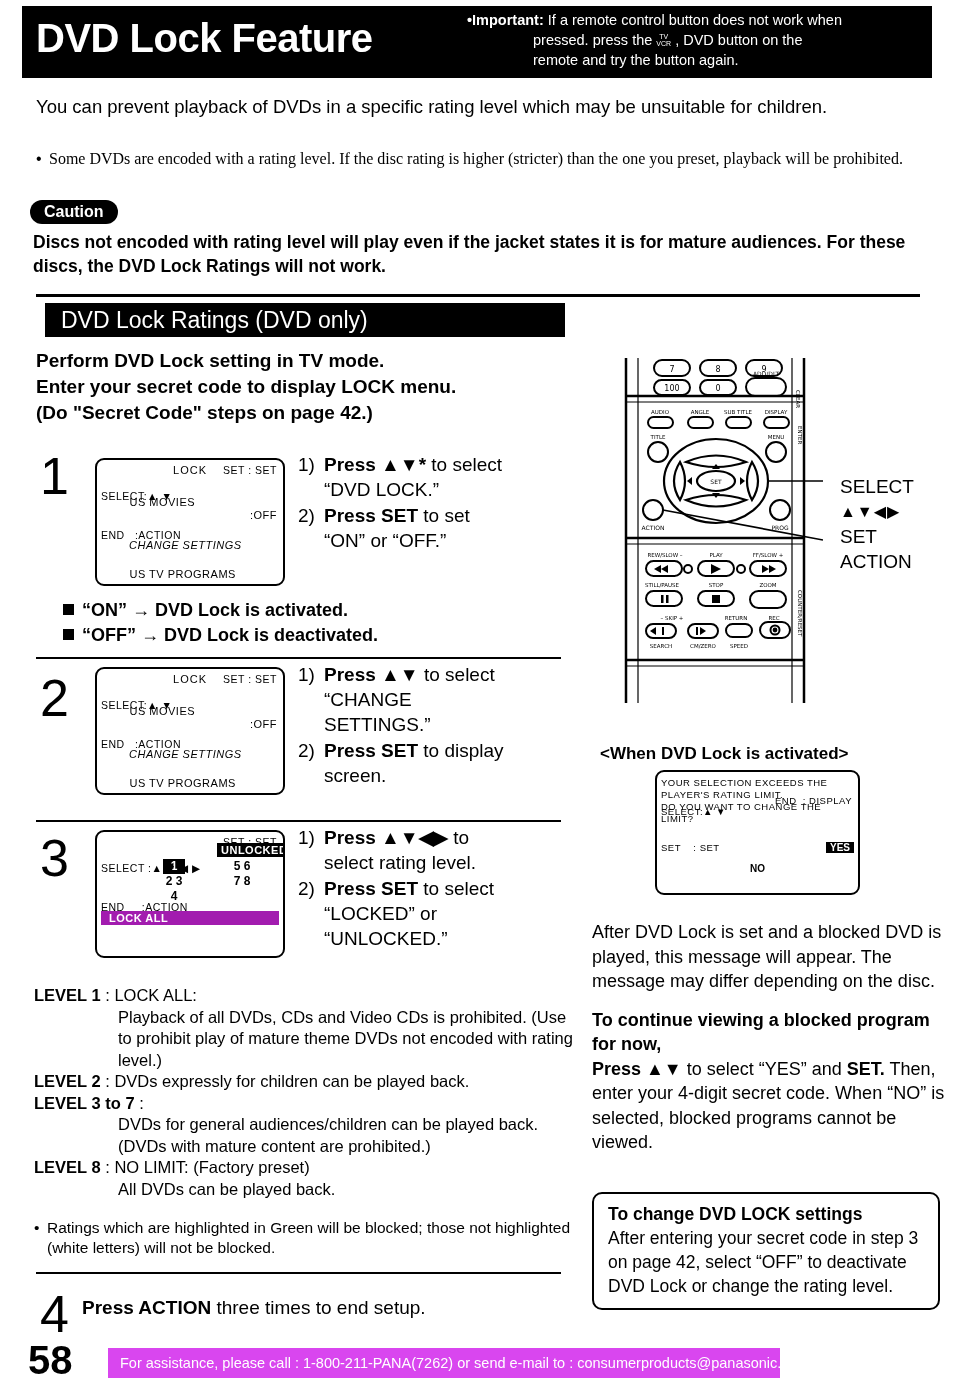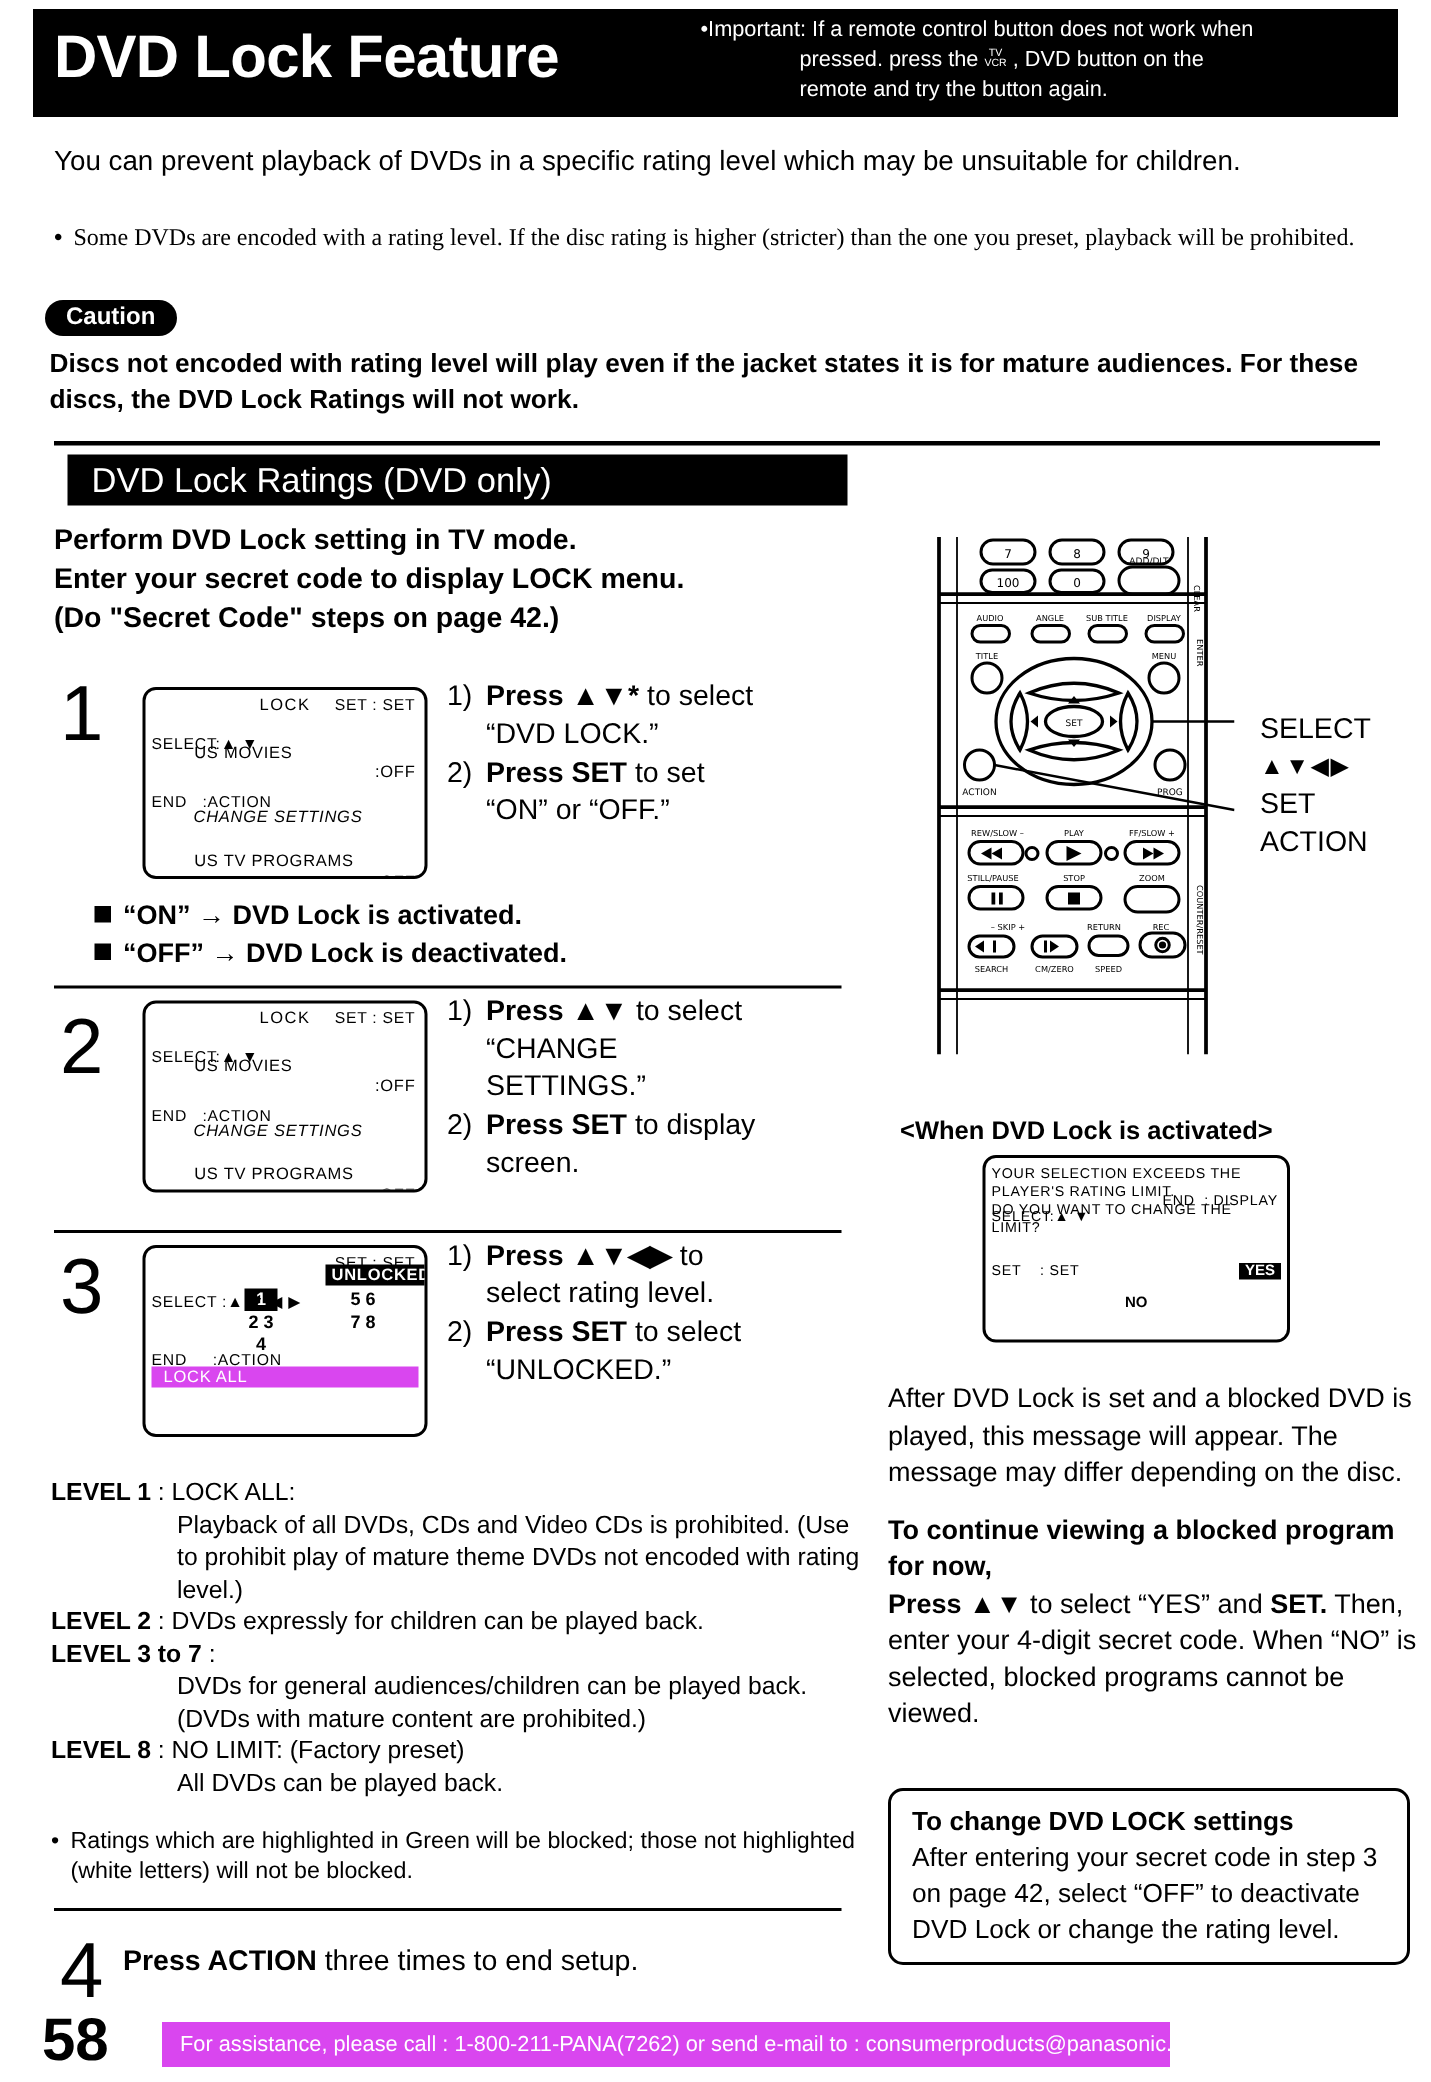--- a/index.html
+++ b/index.html
@@ -42,21 +42,21 @@
   }
   .header-note {
     position: absolute;
     left: 445px;
     top: 4px;
     width: 455px;
     font-size: 14.5px;
     line-height: 21px;
   }
   .header-note .nlabel {
-    font-weight: normal;
+    font-weight: bold;
     margin-top: 32px;
   }
   .note-ind {
     display: block;
     padding-left: 66px;
     margin-top: -1px;
   }
   .tvvcr {
     display: inline-block;
     font-size: 7px;
@@ -279,28 +279,28 @@
     background: #000000;
     color: #ffffff;
     display: block;
   }
   .lockall-bar {
     position: absolute;
     left: 0;
     right: 0;
     bottom: 28px;
     height: 14px;
-    background: #d946ef;
+    background: #a21caf;
     color: #ffffff;
     font-size: 11px;
     line-height: 14px;
     letter-spacing: 0.5px;
     padding-left: 8px;
     box-sizing: border-box;
-    font-weight: normal;
+    font-weight: bold;
   }
 
   
   .onoff {
     position: absolute;
     left: 63px;
     top: 598px;
     font-size: 18px;
     font-weight: bold;
     line-height: 25px;
@@ -575,20 +575,21 @@
 
   <div class="step-text" style="left:298px; top:825px; width:275px;">
     <div class="li">
       <span class="n">1)</span>
       <b>Press ▲▼◀▶</b><span> to</span>
       <div>select rating level.</div>
     </div>
     <div class="li">
       <span class="n">2)</span>
       <b>Press SET</b><span> to select</span>
+      <div>“LOCKED” or</div>
       <div>“UNLOCKED.”</div>
     </div>
   </div>
 
   <div class="levels">
     <div class="row">
       <span class="lv">LEVEL 1</span><span> : LOCK ALL:</span>
       <span class="ind">Playback of all DVDs, CDs and Video CDs is prohibited. (Use to prohibit play of mature theme DVDs not encoded with rating level.)</span>
     </div>
     <div class="row">

